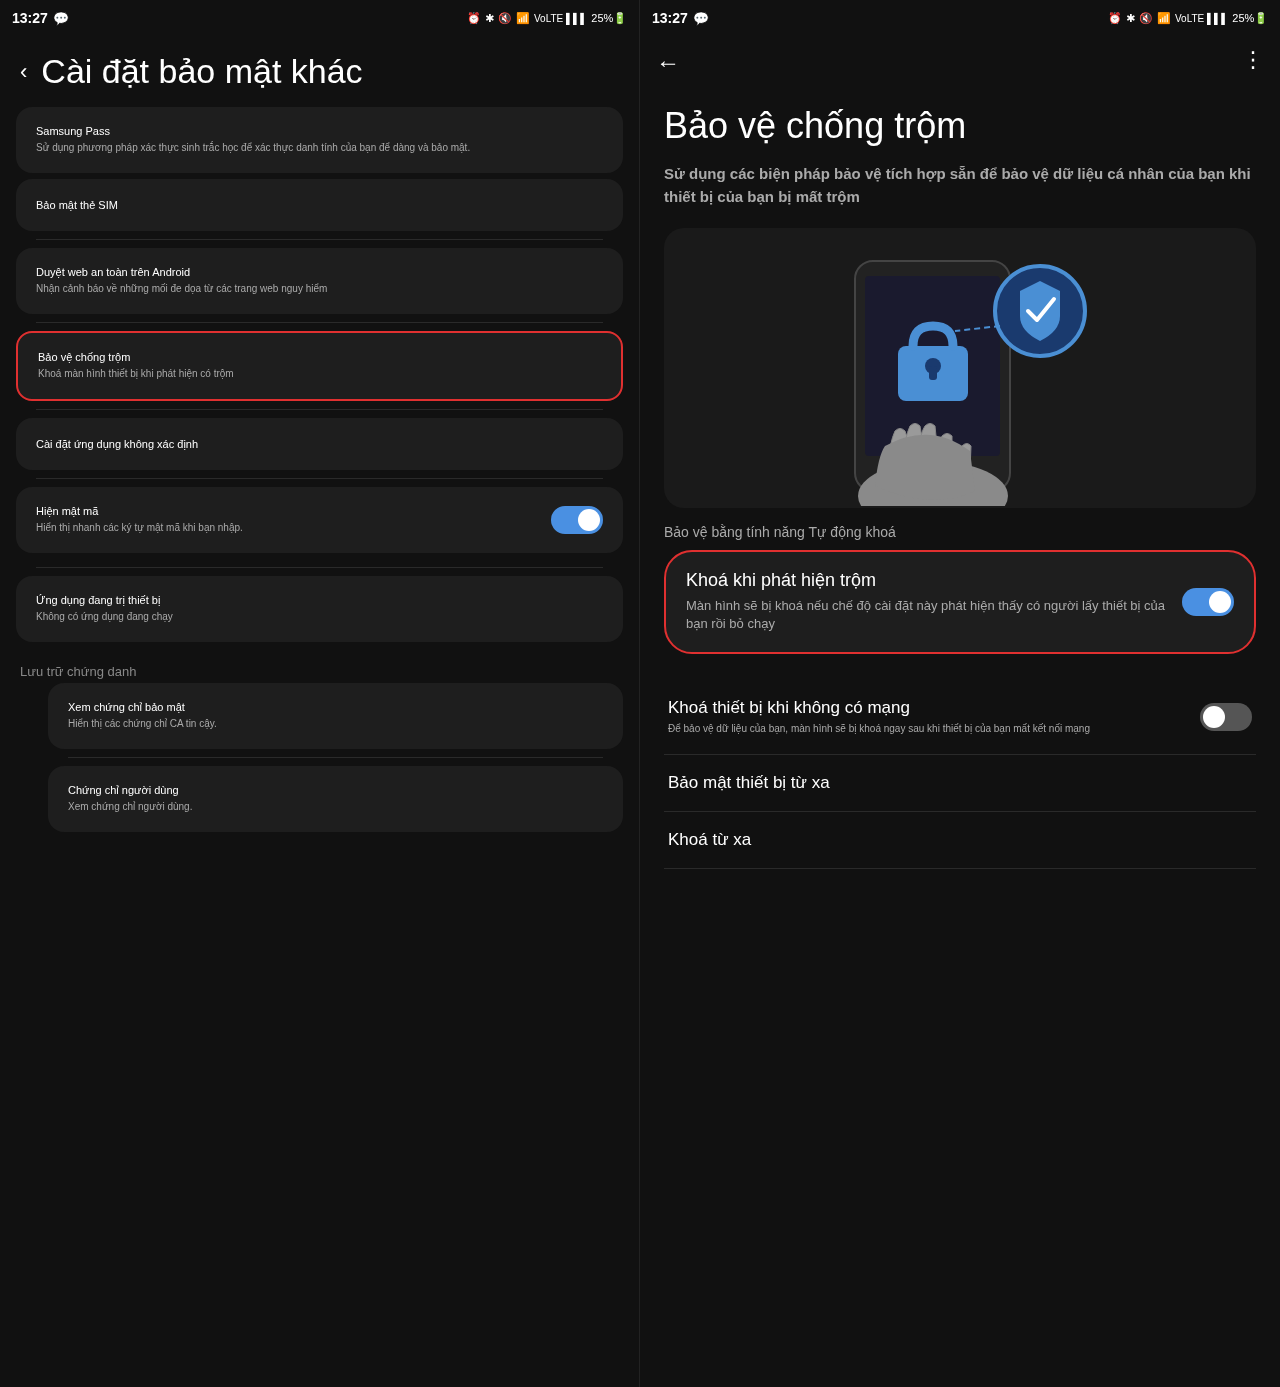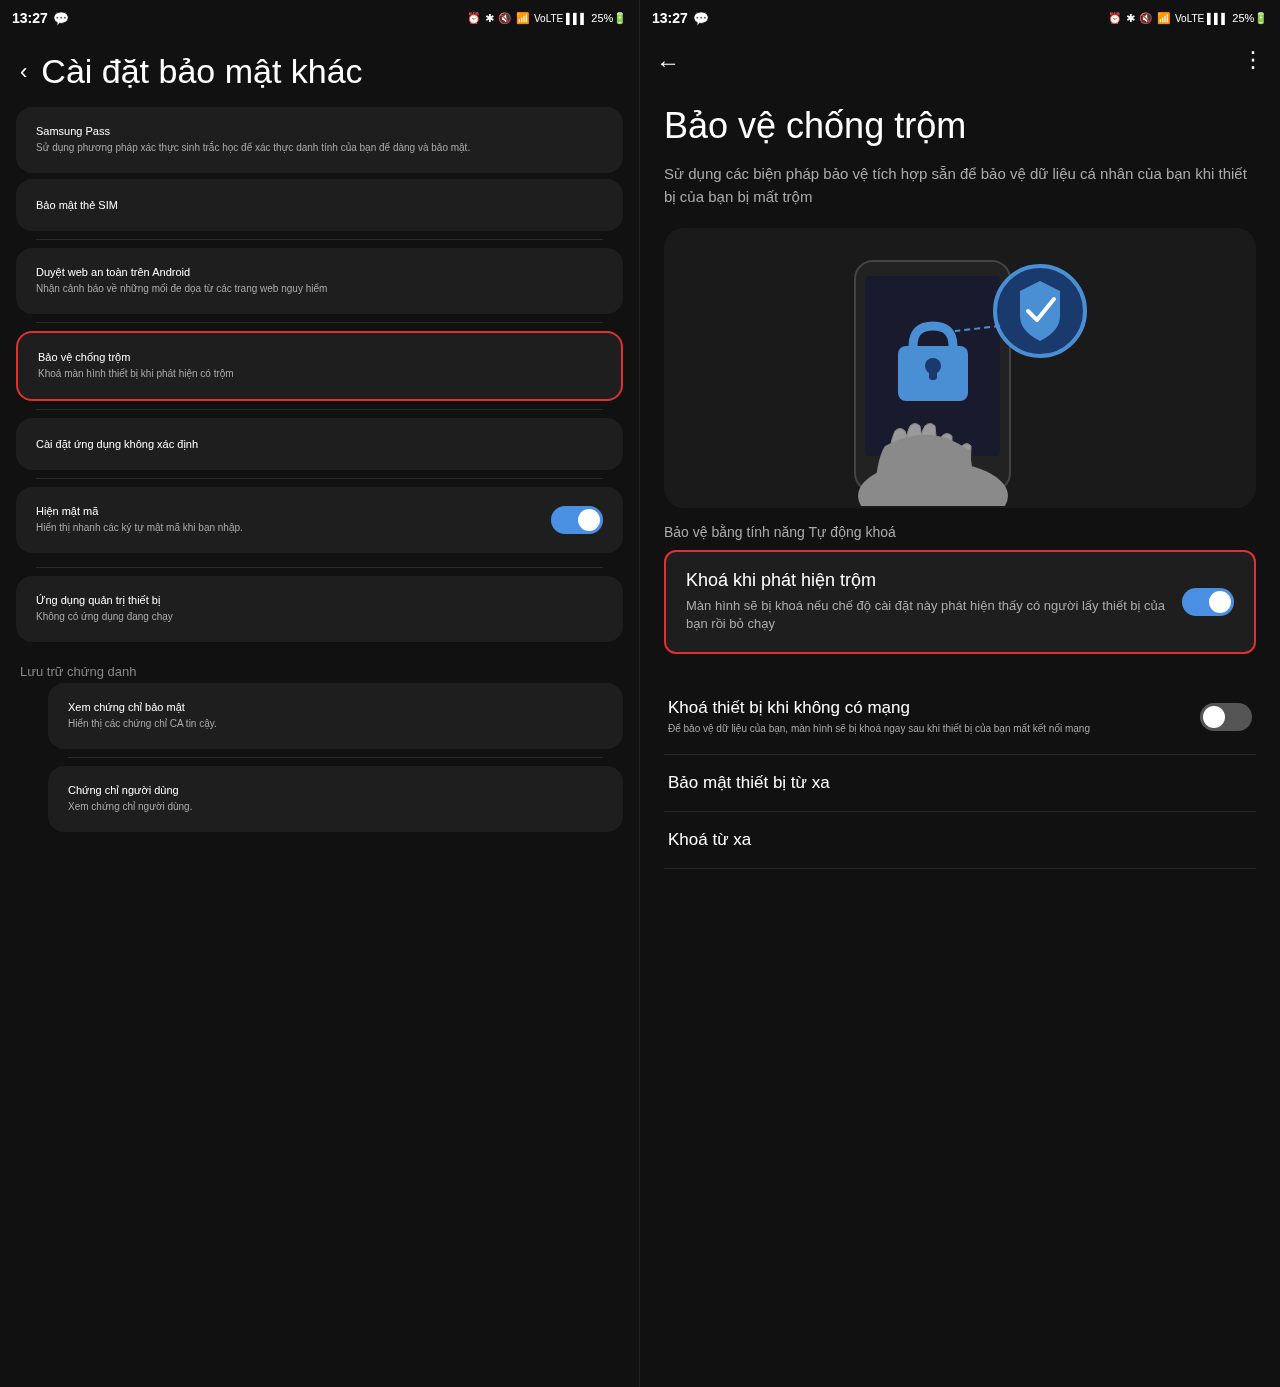--- a/index.html
+++ b/index.html
@@ -174,20 +174,21 @@
       font-size: 36px;
       font-weight: 400;
       margin-bottom: 16px;
       line-height: 1.2;
     }
     .right-page-desc {
       color: #aaa;
       font-size: 15px;
       line-height: 1.5;
       margin-bottom: 20px;
+      font-weight: bold;
     }
 
     
     .illustration {
       width: 100%;
       height: 280px;
       background: #1a1a1a;
       border-radius: 20px;
       margin-bottom: 16px;
       display: flex;
@@ -198,21 +199,21 @@
     }
 
     .feature-label {
       color: #aaa;
       font-size: 14px;
       margin-bottom: 10px;
     }
 
     .feature-row {
       background: #1e1e1e;
-      border-radius: 12px;
+      border-radius: 28px;
       padding: 18px 20px;
       display: flex;
       align-items: center;
       justify-content: space-between;
       margin-bottom: 6px;
     }
     .feature-row.highlighted {
       border: 2px solid #e03030;
     }
     .feature-row-left { flex: 1; padding-right: 12px; }
@@ -313,21 +314,21 @@
       <div class="menu-item-left">
         <div class="menu-item-title">Hiện mật mã</div>
         <div class="menu-item-desc">Hiển thị nhanh các ký tự mật mã khi bạn nhập.</div>
       </div>
       <div class="toggle on"></div>
     </div>
 
     <div class="divider"></div>
 
     <div class="menu-item">
-      <div class="menu-item-title">Ứng dụng quản trị thiết bị</div>
+      <div class="menu-item-title">Ứng dụng đang trị thiết bị</div>
       <div class="menu-item-desc">Không có ứng dụng đang chạy</div>
     </div>
 
   </div>
 
   <div class="section-label">Lưu trữ chứng danh</div>
 
   <div class="menu-list" style="padding-top:0;padding-left:48px;">
 
     <div class="menu-item">

